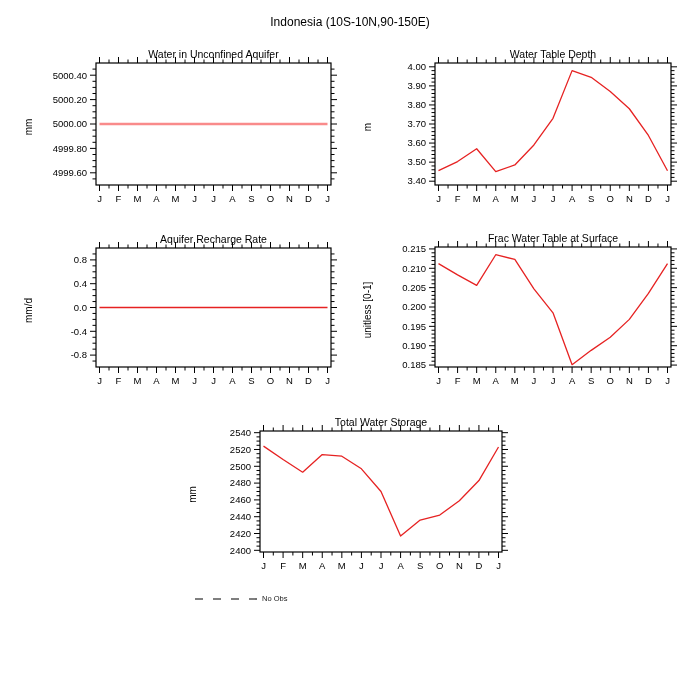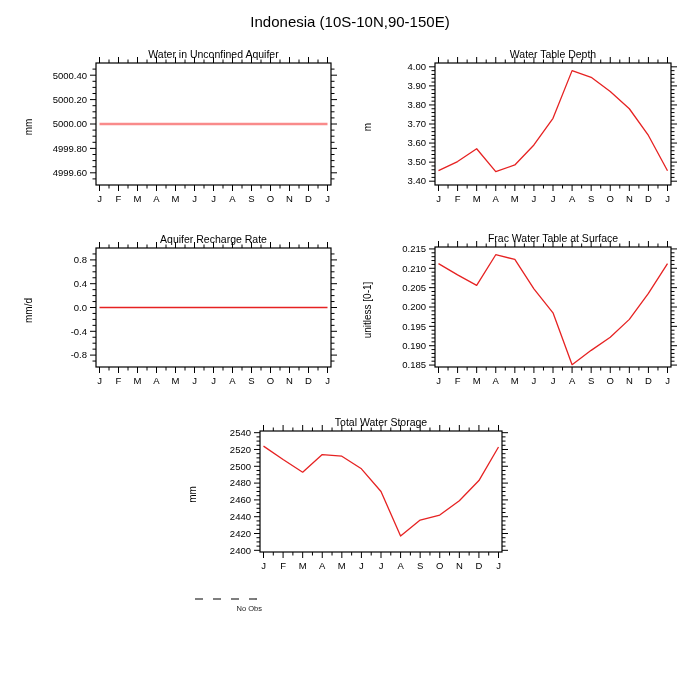--- a/index.html
+++ b/index.html
@@ -1,22 +1,22 @@
 <!DOCTYPE html>
 <html><head>
 <meta charset="utf-8">
 <style>
   html,body{margin:0;padding:0;background:#ffffff;}
   body{width:700px;height:700px;font-family:"Liberation Sans",sans-serif;color:#000;}
   #figure{position:relative;width:700px;height:700px;background:#fff;overflow:hidden;}
   .main-title{position:absolute;top:13px;left:0;width:700px;text-align:center;
-              font-size:15px;line-height:18px;color:#000;}
+              font-size:12px;line-height:18px;color:#000;}
   #plots{position:absolute;left:0;top:0;}
   #plots text{font-family:"Liberation Sans",sans-serif;fill:#000;}
-  .legend-row{position:absolute;display:flex;align-items:flex-end;height:10px;flex-direction:column;}
+  .legend-row{position:absolute;display:flex;align-items:flex-end;height:10px;}
   .legend-row.row-noobs{left:195px;top:594px;}
   .legend-row.row-run{left:195px;top:626px;}
   .legend-swatch{width:63px;height:10px;margin-right:4px;flex:0 0 auto;}
   .legend-swatch line{stroke-width:1.1;}
   .legend-swatch line.dashes{stroke-dasharray:8 10;}
   .legend-label{font-size:7.5px;line-height:10px;color:#1a1a1a;white-space:nowrap;}
 </style>
 </head>
 <body>
 

